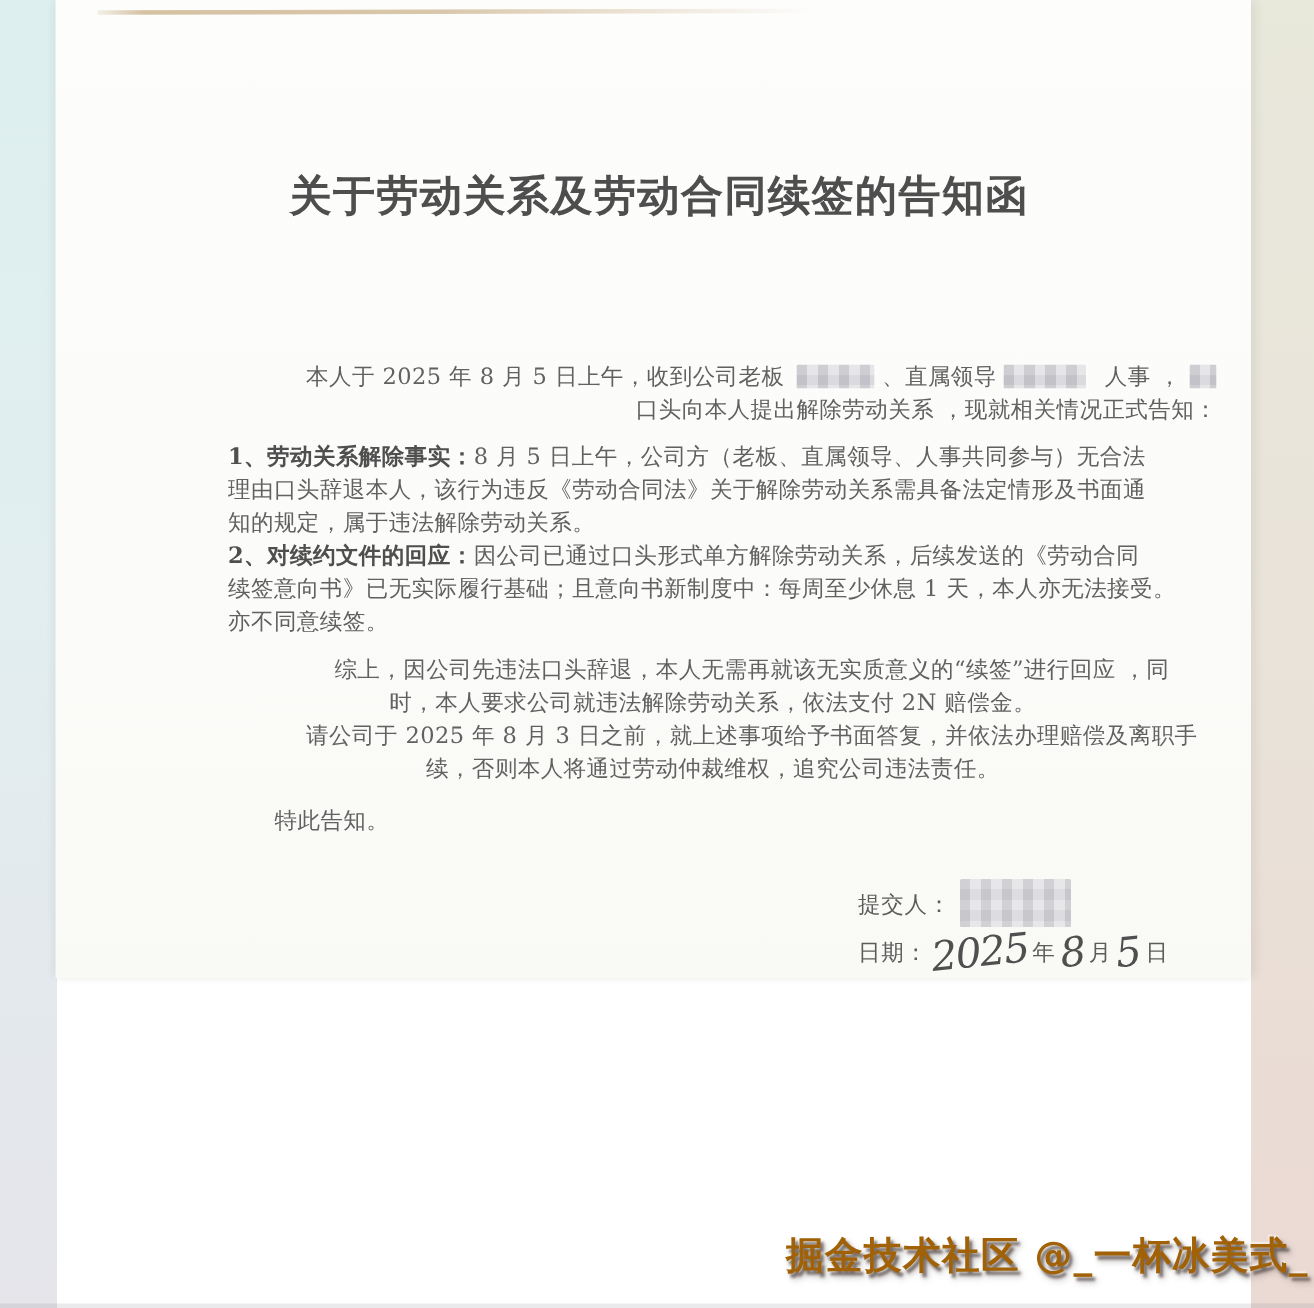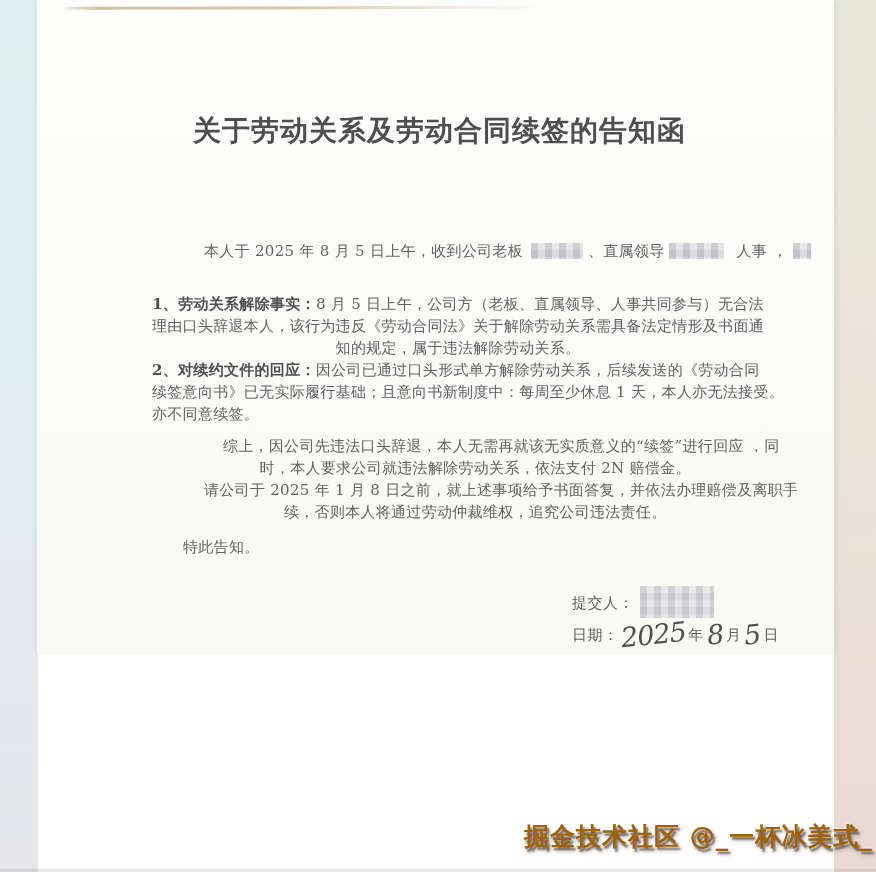--- a/index.html
+++ b/index.html
@@ -43,21 +43,21 @@
   }
   .line{
     white-space:nowrap;font-size:15px;line-height:22px;color:#616161;
     letter-spacing:.3px;
   }
   .bold{font-weight:700;color:#4f4f4f;}
   .indent-lg{padding-left:52px;}
   .block{position:absolute;left:115px;}
   .addressee{top:200px;}
   .intro{top:240px;text-align:right;}
-  .item1{top:293px;text-align:center;}
+  .item1{top:293px;}
   .item2{top:359px;}
   .summary{top:435px;text-align:center;}
   .closing{top:536px;padding-left:31px;}
   .sig-row{position:absolute;left:535px;white-space:nowrap;font-size:15px;color:#5c5c5c;letter-spacing:.5px;}
   .submitter{top:586px;line-height:30px;}
   .dateline{top:618px;line-height:34px;}
   
   .mosaic{
     display:inline-block;vertical-align:-3px;border-radius:1px;
     background:
@@ -95,20 +95,21 @@
   <div class="paper">
     <div class="fold-line"></div>
 
     <h1 class="doc-title">关于劳动关系及劳动合同续签的告知函</h1>
 
 
     <div class="block intro">
       <div class="line indent-lg">
         <span>本人于 2025 年 8 月 5 日上午，收到公司老板</span><span class="mosaic m-name1"></span><span>、直属领导</span><span class="mosaic m-name2"></span><span>人事 ，</span><span class="mosaic m-edge"></span>
       </div>
+      <div class="line">口头向本人提出解除劳动关系 ，现就相关情况正式告知：</div>
     </div>
 
     <div class="block item1">
       <div class="line">
         <span class="bold">1、劳动关系解除事实：</span><span>8 月 5 日上午，公司方（老板、直属领导、人事共同参与）无合法</span>
       </div>
       <div class="line">理由口头辞退本人，该行为违反《劳动合同法》关于解除劳动关系需具备法定情形及书面通</div>
       <div class="line">知的规定，属于违法解除劳动关系。</div>
     </div>
 
@@ -116,21 +117,21 @@
       <div class="line">
         <span class="bold">2、对续约文件的回应：</span><span>因公司已通过口头形式单方解除劳动关系，后续发送的《劳动合同</span>
       </div>
       <div class="line">续签意向书》已无实际履行基础；且意向书新制度中：每周至少休息 1 天，本人亦无法接受。</div>
       <div class="line">亦不同意续签。</div>
     </div>
 
     <div class="block summary">
       <div class="line indent-lg">综上，因公司先违法口头辞退，本人无需再就该无实质意义的“续签”进行回应 ，同</div>
       <div class="line">时，本人要求公司就违法解除劳动关系，依法支付 2N 赔偿金。</div>
-      <div class="line indent-lg">请公司于 2025 年 1 月 8 日之前，就上述事项给予书面答复，并依法办理赔偿及离职手</div>
+      <div class="line indent-lg">请公司于 2025 年 8 月 3 日之前，就上述事项给予书面答复，并依法办理赔偿及离职手</div>
       <div class="line">续，否则本人将通过劳动仲裁维权，追究公司违法责任。</div>
     </div>
 
     <div class="block closing line">特此告知。</div>
 
     <div class="sig-row submitter">
       <span>提交人：</span><span class="mosaic m-submitter"></span>
     </div>
 
     <div class="sig-row dateline">

